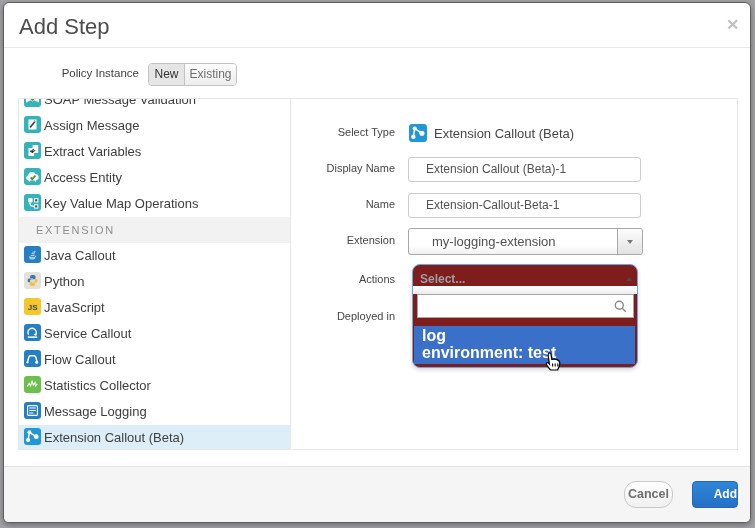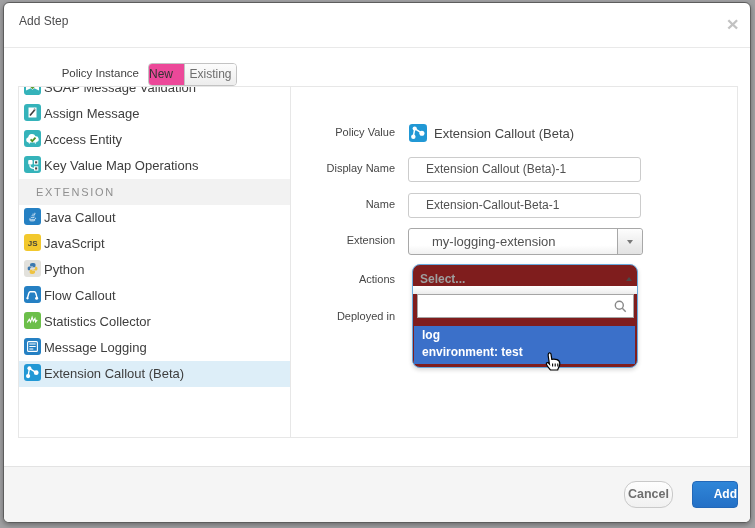--- a/index.html
+++ b/index.html
@@ -1,43 +1,43 @@
 <!DOCTYPE html>
 <html><head>
 <meta charset="utf-8">
 <style>
 html,body{margin:0;padding:0}
 body{width:755px;height:528px;background:#a0a0a2;font-family:"Liberation Sans",sans-serif;position:relative;overflow:hidden}
 *{box-sizing:border-box}
 .modal{position:absolute;left:3px;top:2px;width:748px;height:521px;background:#fff;border-radius:6px;border:1px solid #5d5d5d;box-shadow:0 2px 5px rgba(0,0,0,.32)}
 .abs{position:absolute}
-.title{left:19px;top:14px;font-size:12px;color:#4c4c4e}
+.title{left:19px;top:14px;font-size:22px;color:#4c4c4e}
 .close{left:726px;top:15px;font-size:16px;font-weight:bold;color:#c2c2c2;transform:scaleY(.95)}
 .hr1{left:4px;width:746px;top:47px;border-top:1px solid #e9e9e9}
 .pilabel{left:0;top:67px;width:139px;text-align:right;font-size:11.5px;color:#3f3f3f}
 .seg{left:148px;top:63px;height:23px;border:1px solid #c3c3c3;border-radius:4px;overflow:hidden;display:flex}
-.seg .b1{width:36px;background:#ec4899;color:#333;font-size:12px;text-align:left;line-height:21px;border-right:1px solid #c3c3c3}
+.seg .b1{width:36px;background:#e5e5e5;color:#333;font-size:12px;text-align:center;line-height:21px;border-right:1px solid #c3c3c3}
 .seg .b2{width:51px;background:linear-gradient(#fcfcfc,#ededed);color:#6e6e6e;font-size:12px;text-align:center;line-height:21px}
-.cont{left:18px;top:86px;width:720px;height:352px;border:1px solid #e7e7e7}
+.cont{left:18px;top:98px;width:720px;height:352px;border:1px solid #e7e7e7}
 .list{position:absolute;left:0;top:0;width:272px;height:350px;border-right:1px solid #e7e7e7;overflow:hidden}
 .row{position:relative;height:26px;line-height:26px;font-size:13px;color:#3e3e3e;padding-left:5px;white-space:nowrap}
 .row svg{vertical-align:middle;margin-right:3px;margin-top:-3px}
 .row.hl{background:#ddeef8}
 .sect{height:26px;line-height:26px;background:#f2f2f2;color:#8f8f8f;font-size:11px;letter-spacing:1.7px;padding-left:17px}
 .flabel{width:110px;text-align:right;font-size:11px;color:#464646;left:285px}
 .inp{left:408px;width:233px;height:25px;border:1px solid #ccc;border-radius:3px;background:#fff;font-size:12px;color:#515151;line-height:23px;padding-left:17px;white-space:nowrap}
 .sel{left:408px;width:235px;height:27px;border:1px solid #a8a8a8;border-radius:3px;background:linear-gradient(#fff 65%,#f1f1f1);font-size:13px;color:#515151;line-height:25px;padding-left:23px}
 .selbtn{position:absolute;right:0;top:0;width:25px;height:25px;border-left:1px solid #a8a8a8;background:linear-gradient(#fdfdfd,#e2e2e2);border-radius:0 3px 3px 0}
 .selbtn:after{content:"";position:absolute;left:8.5px;top:10.5px;border-left:3.5px solid transparent;border-right:3.5px solid transparent;border-top:4.5px solid #787878}
 .ptype{left:434px;top:126px;font-size:13px;color:#464646}
 .drop{left:412px;top:264px;width:226px;height:104px;background:#7f1d1d;border:1px solid #67a9dd;border-radius:8px;box-shadow:0 2px 4px rgba(0,0,0,.16)}
 .dsel{position:absolute;left:7px;top:7px;font-size:12px;font-weight:bold;color:#9e9e9e}
 .dup{position:absolute;right:5px;top:12px;border-left:3.5px solid transparent;border-right:3.5px solid transparent;border-bottom:4.5px solid #4a4a4a}
 .dsearch{position:absolute;left:4px;top:29px;width:217px;height:24px;border:1px solid #a5a5a5;background:#fff}
-.dopt{position:absolute;left:1px;top:61px;width:221px;height:38px;background:#3b70c9;color:#fff;font-weight:bold;font-size:12px;padding:1px 0 0 8px;line-height:17px}
+.dopt{position:absolute;left:1px;top:61px;width:221px;height:38px;background:#3b70c9;color:#fff;font-weight:bold;font-size:16px;padding:1px 0 0 8px;line-height:17px}
 .footer{left:4px;top:466px;width:746px;height:56px;background:#f5f5f5;border-top:1px solid #e3e3e3;border-radius:0 0 5px 5px}
 .btn-cancel{left:624px;top:481px;width:49px;height:27px;border:1px solid #c9c9c9;border-radius:12px;background:linear-gradient(#fefefe,#f0f0f0);color:#6f6f6f;font-size:12.5px;font-weight:bold;text-align:center;line-height:25px}
 .btn-add{left:692px;top:481px;width:46px;height:27px;border:1px solid #2368b8;border-radius:4px;background:linear-gradient(#2f86d8,#2470c6);color:#fff;font-size:12px;font-weight:bold;text-align:right;line-height:25px}
 </style>
 </head>
 <body>
 <div class="modal"></div>
 <div class="abs title">Add Step</div>
 <div class="abs close">✕</div>
 <div class="abs hr1"></div>
@@ -57,20 +57,27 @@
             <path d="M6.2 7.6l2.3 2.4 2.3-2.4" stroke="#5a9e32" stroke-width="1.8" fill="none"></path>
           </svg>SOAP Message Validation</div>
       <div class="row"><svg width="17" height="17" viewBox="0 0 17 17">
             <rect width="17" height="17" rx="3" fill="#35b3ba"></rect>
             <rect x="4.5" y="3.5" width="8" height="10" fill="#fff"></rect>
             <path d="M6 11.5L10.8 5.7" stroke="#3c3c3c" stroke-width="1.6" fill="none"></path>
             <path d="M9.9 4.6l1.5 1.3" stroke="#9a9a9a" stroke-width="1.4" fill="none"></path>
           </svg>Assign Message</div>
       <div class="row"><svg width="17" height="17" viewBox="0 0 17 17">
             <rect width="17" height="17" rx="3" fill="#35b3ba"></rect>
+            <rect x="8.6" y="3" width="5.6" height="8" fill="#fff"></rect>
+            <rect x="4.5" y="6" width="5.6" height="8" fill="#fff"></rect>
+            <path d="M5.8 9.3c2-.3 3.2-1.4 3.6-2.6l-.4 2 1.9.1-2.4 2.4-2.3-1.4" fill="#3c3c3c"></path>
+            <path d="M6 9.2c1.6-.2 3-1 3.6-2.3l.2 1.6 1.6.1" fill="none" stroke="#3c3c3c" stroke-width=".8"></path>
+          </svg>Extract Variables</div>
+      <div class="row"><svg width="17" height="17" viewBox="0 0 17 17">
+            <rect width="17" height="17" rx="3" fill="#35b3ba"></rect>
             <path d="M4.5 12.5a2.7 2.7 0 0 1-.3-5.3 3.8 3.8 0 0 1 7.3-.9 2.9 2.9 0 0 1 1 5.7 25 25 0 0 1-8 .5z" fill="#fff"></path>
             <path d="M4.7 12.3l.7 1.3.8-1.3M10.7 12.3l.7 1.3.8-1.3" fill="#fff" stroke="#fff" stroke-width=".5"></path>
             <path d="M6.6 9.4l1.7 1.7 3.2-3.4" stroke="#4f9224" stroke-width="1.8" fill="none"></path>
           </svg>Access Entity</div>
       <div class="row"><svg width="17" height="17" viewBox="0 0 17 17">
             <rect width="17" height="17" rx="3" fill="#35b3ba"></rect>
             <rect x="4.2" y="4" width="4.4" height="4.4" rx="1" fill="#fff"></rect>
             <rect x="10" y="4.2" width="4.3" height="4.3" fill="#fff"></rect>
             <rect x="10" y="10.3" width="4.3" height="4.3" fill="#fff"></rect>
             <rect x="11.1" y="5.3" width="2.1" height="2.1" fill="#444"></rect>
@@ -78,30 +85,36 @@
             <path d="M6 8.4v1.2c0 2 1.2 2.8 4 2.8" fill="none" stroke="#fff" stroke-width="1.3"></path>
           </svg>Key Value Map Operations</div>
       <div class="sect">EXTENSION</div>
       <div class="row"><svg width="17" height="17" viewBox="0 0 17 17">
             <rect width="17" height="17" rx="3" fill="#2580c3"></rect>
             <path d="M8.2 8.3c-.7-1 1.6-1.6.9-2.7M9.8 8.4c-.7-1 2-2 1-3.6" stroke="#eaf3fa" stroke-width=".9" fill="none"></path>
             <path d="M6.8 9.2c0 .6 3.6.6 3.6 0M6.3 10.5c-1.2.3-1 .9 0 1.1 1.8.4 4.6.2 4.9-.6M5.6 12.3c0 .8 5.4.8 5.4-.1" fill="none" stroke="#eaf3fa" stroke-width=".9"></path>
             <path d="M10.9 9.8c1 .2 1 1-.2 1.3" fill="none" stroke="#eaf3fa" stroke-width=".8"></path>
           </svg>Java Callout</div>
       <div class="row"><svg width="17" height="17" viewBox="0 0 17 17">
-            <rect width="17" height="17" rx="3" fill="#f2c82d"></rect>
-            <text x="8.7" y="11.8" font-family="Liberation Sans,sans-serif" font-size="8" font-weight="bold" fill="#46463a" text-anchor="middle">JS</text>
-          </svg>JavaScript</div>
-      <div class="row"><svg width="17" height="17" viewBox="0 0 17 17">
             <rect width="17" height="17" rx="3" fill="#e2e1dc"></rect>
             <g transform="translate(-1.3,-1.3) scale(1.155)">
               <path d="M8.4 3.8c-1.6 0-2 .7-2 1.4v1.1h2.6v.5H5.5c-.8 0-1.2.6-1.2 1.6 0 1.1.4 1.7 1.2 1.7h.9V8.9c0-.8.7-1.4 1.5-1.4h2.1c.6 0 1.1-.5 1.1-1.2v-1c0-.7-.4-1.5-1.9-1.5z" fill="#3b78ae"></path>
               <path d="M8.7 13.2c1.6 0 2-.7 2-1.4v-1.1H8.1v-.5h3.5c.8 0 1.2-.6 1.2-1.6 0-1.1-.4-1.7-1.2-1.7h-.9v1.2c0 .8-.7 1.4-1.5 1.4H7.1c-.6 0-1.1.5-1.1 1.2v1c0 .7.4 1.5 1.9 1.5z" fill="#efc341"></path>
             </g>
           </svg>Python</div>
+      <div class="row"><svg width="17" height="17" viewBox="0 0 17 17">
+            <rect width="17" height="17" rx="3" fill="#f2c82d"></rect>
+            <text x="8.7" y="11.8" font-family="Liberation Sans,sans-serif" font-size="8" font-weight="bold" fill="#46463a" text-anchor="middle">JS</text>
+          </svg>JavaScript</div>
+      <div class="row"><svg width="17" height="17" viewBox="0 0 17 17">
+            <rect width="17" height="17" rx="3" fill="#2580c3"></rect>
+            <path d="M4.6 10.6a4.1 4.1 0 1 1 7 .1" fill="none" stroke="#fff" stroke-width="1.3"></path>
+            <path d="M12.4 9.2l-.6 2-1.9-.9" fill="none" stroke="#fff" stroke-width="1.1"></path>
+            <rect x="3.8" y="12.4" width="9.4" height="1.5" fill="#fff"></rect>
+          </svg>Service Callout</div>
       <div class="row"><svg width="17" height="17" viewBox="0 0 17 17">
             <rect width="17" height="17" rx="3" fill="#2580c3"></rect>
             <path d="M2.6 12.4c2 0 1.3-6.6 3.6-6.6h4.2c2.3 0 1.7 6.6 3.6 6.6" fill="none" stroke="#fff" stroke-width="1.4"></path>
             <circle cx="12.6" cy="12.3" r="1.5" fill="#fff"></circle>
             <circle cx="3.6" cy="12.3" r="1.1" fill="#fff"></circle>
           </svg>Flow Callout</div>
       <div class="row"><svg width="17" height="17" viewBox="0 0 17 17">
             <rect width="17" height="17" rx="3" fill="#6cbf4a"></rect>
             <path d="M3.3 10.5l2-3.4 1.2 2.8 1.6-4.7 1.2 3.9 1.7-2.6.6 3.4 1.6-2" fill="none" stroke="#fff" stroke-width="1.1"></path>
           </svg>Statistics Collector</div>
@@ -114,21 +127,21 @@
             <rect width="17" height="17" rx="3" fill="#2198d5"></rect>
             <path d="M5.4 4.4L12.2 8.7M5.4 4.4L4.1 12" stroke="#fff" stroke-width="1.4"></path>
             <circle cx="5.4" cy="4.3" r="2" fill="#fff"></circle>
             <circle cx="12.2" cy="8.7" r="2.4" fill="#fff"></circle>
             <circle cx="4.1" cy="12.1" r="2.1" fill="#fff"></circle>
           </svg>Extension Callout (Beta)</div>
     </div>
   </div>
 </div>
 
-<div class="abs flabel" style="top:126px">Policy Value</div>
+<div class="abs flabel" style="top:126px">Select Type</div>
 <svg class="abs" style="left:409px;top:124px" width="18" height="18" viewBox="0 0 17 17">
     <rect width="17" height="17" rx="3" fill="#2198d5"></rect>
     <path d="M5.4 4.4L12.2 8.7M5.4 4.4L4.1 12" stroke="#fff" stroke-width="1.4"></path>
     <circle cx="5.4" cy="4.3" r="2" fill="#fff"></circle>
     <circle cx="12.2" cy="8.7" r="2.4" fill="#fff"></circle>
     <circle cx="4.1" cy="12.1" r="2.1" fill="#fff"></circle>
   </svg>
 <div class="abs ptype">Extension Callout (Beta)</div>
 
 <div class="abs flabel" style="top:162px">Display Name</div>

